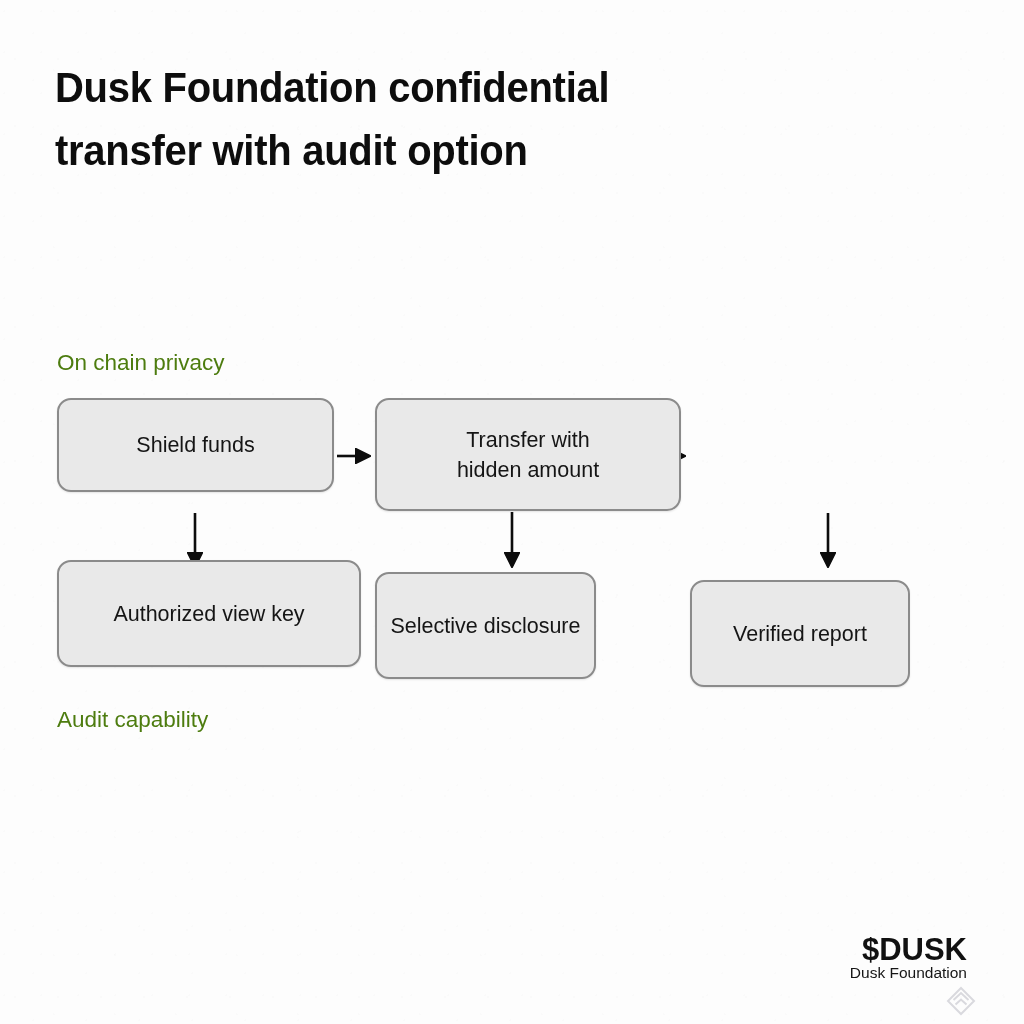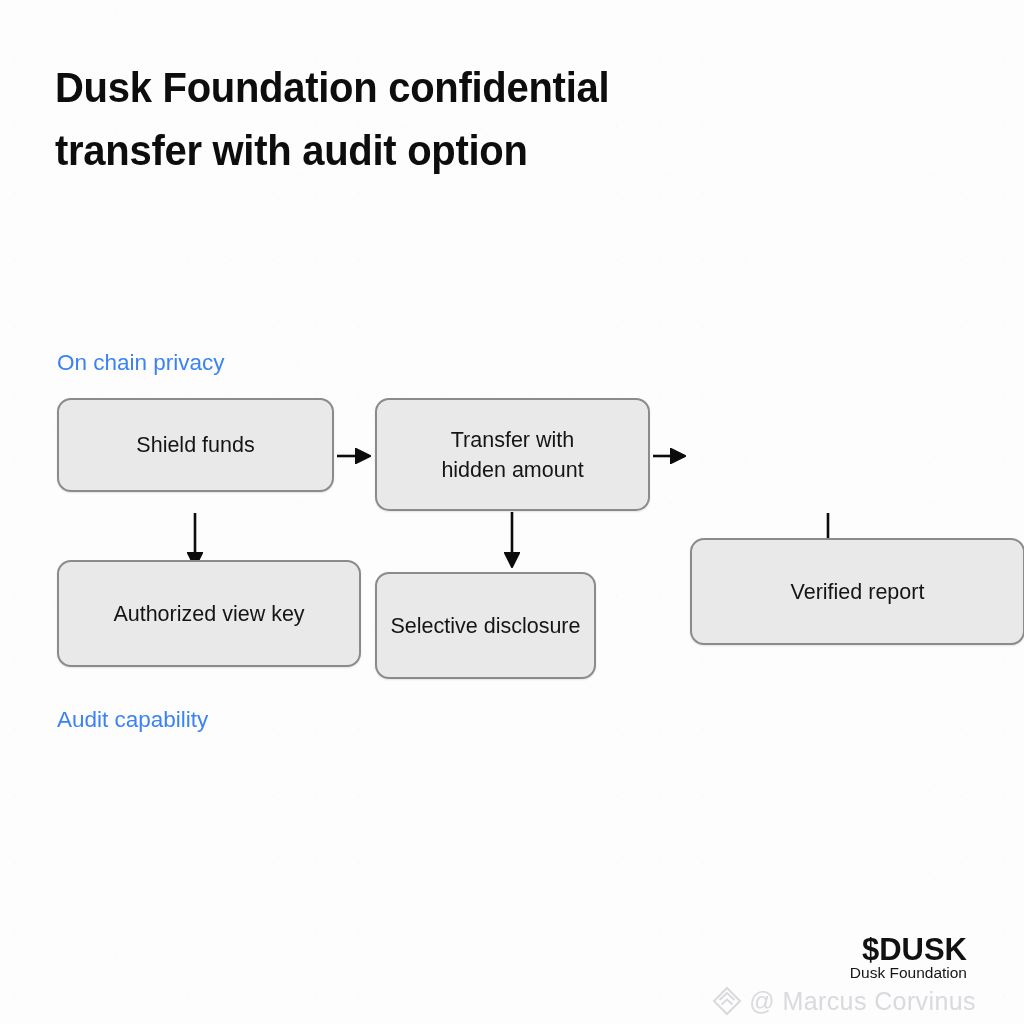--- a/index.html
+++ b/index.html
@@ -44,21 +44,21 @@
     color: #0d0d0d;
     transform: scaleX(0.93);
     transform-origin: left top;
   }
   .title .line { display: block; white-space: nowrap; }
 
   
   .caption {
     position: absolute;
     font-size: 22.5px;
-    color: #3b82f6;
+    color: #4d7c0f;
     white-space: nowrap;
   }
   #cap-top    { left: 57px; top: 350px; }
   #cap-bottom { left: 57px; top: 707px; }
 
   
   .node {
     position: absolute;
     box-sizing: border-box;
     background: #e9e9e9;
@@ -69,26 +69,26 @@
     justify-content: center;
     text-align: center;
     font-size: 21.5px;
     line-height: 30px;
     color: #151515;
     box-shadow: 0 1px 2px rgba(0,0,0,0.10);
     padding: 0 10px;
   }
   
   #node-shield   { left: 57px;  top: 398px; width: 277px; height: 94px; }
-  #node-transfer { left: 375px; top: 398px; width: 275px; height: 113px; justify-content: center; }
+  #node-transfer { left: 375px; top: 398px; width: 306px; height: 113px; justify-content: center; }
   #node-unshield { left: 690px; top: 398px; width: 277px; height: 114px; }
   
   #node-viewkey    { left: 57px;  top: 560px; width: 304px; height: 107px; text-align: center; }
   #node-disclosure { left: 375px; top: 572px; width: 221px; height: 107px; }
-  #node-report     { left: 690px; top: 538px; width: 335px; height: 107px; }
+  #node-report     { left: 690px; top: 580px; width: 220px; height: 107px; }
 
   
   .conn { position: absolute; overflow: visible; }
   .conn line, .conn path { stroke: #0c0c0c; }
 
   
   .brand-ticker {
     position: absolute;
     right: 57px;
     top: 932px;
@@ -195,16 +195,15 @@
   <div class="brand-name">Dusk Foundation</div>
 
   <div class="watermark">
     <span style="display:inline-flex;">
       <svg width="30" height="30" viewBox="0 0 30 30" aria-hidden="true">
         <path d="M15 2 L28 15 L15 28 L2 15 Z" fill="none" stroke="#d9d9de" stroke-width="2"></path>
         <path d="M7.5 14 L15 7 L22.5 14" fill="none" stroke="#d9d9de" stroke-width="2"></path>
         <path d="M9.5 18.5 L15 13.5 L20.5 18.5" fill="none" stroke="#d9d9de" stroke-width="2"></path>
       </svg>
     </span>
-    <span class="wm-handle">@ Marcus Corvinus</span>
   </div>
 
 </div>
 
 </body></html>

